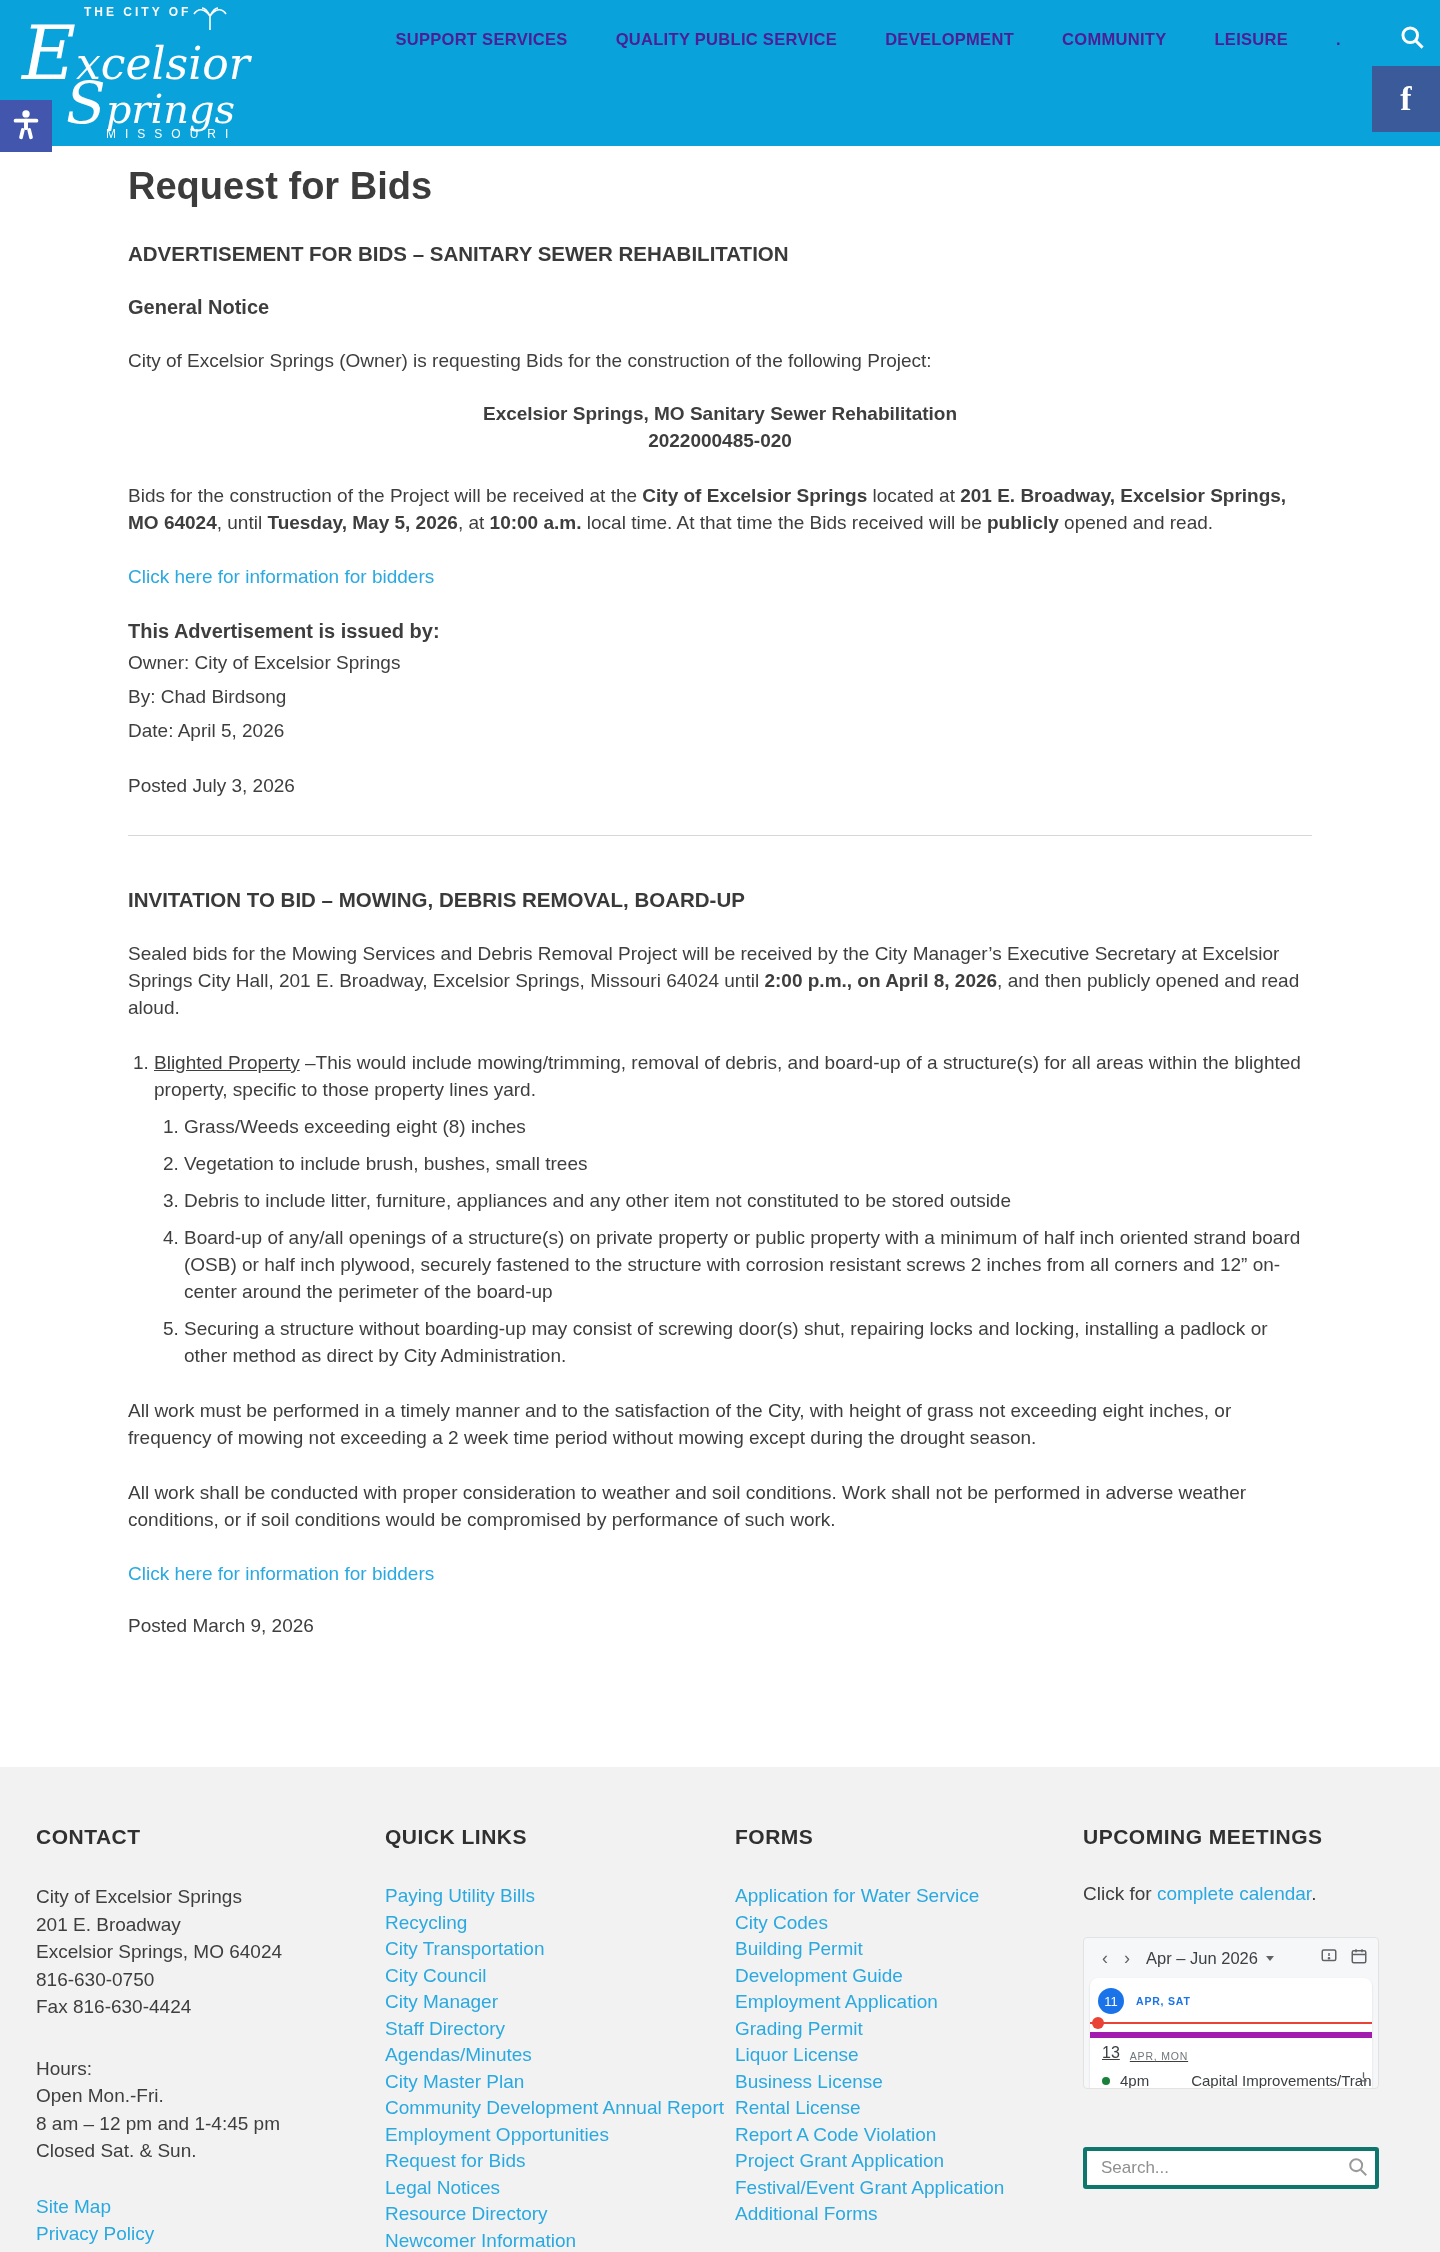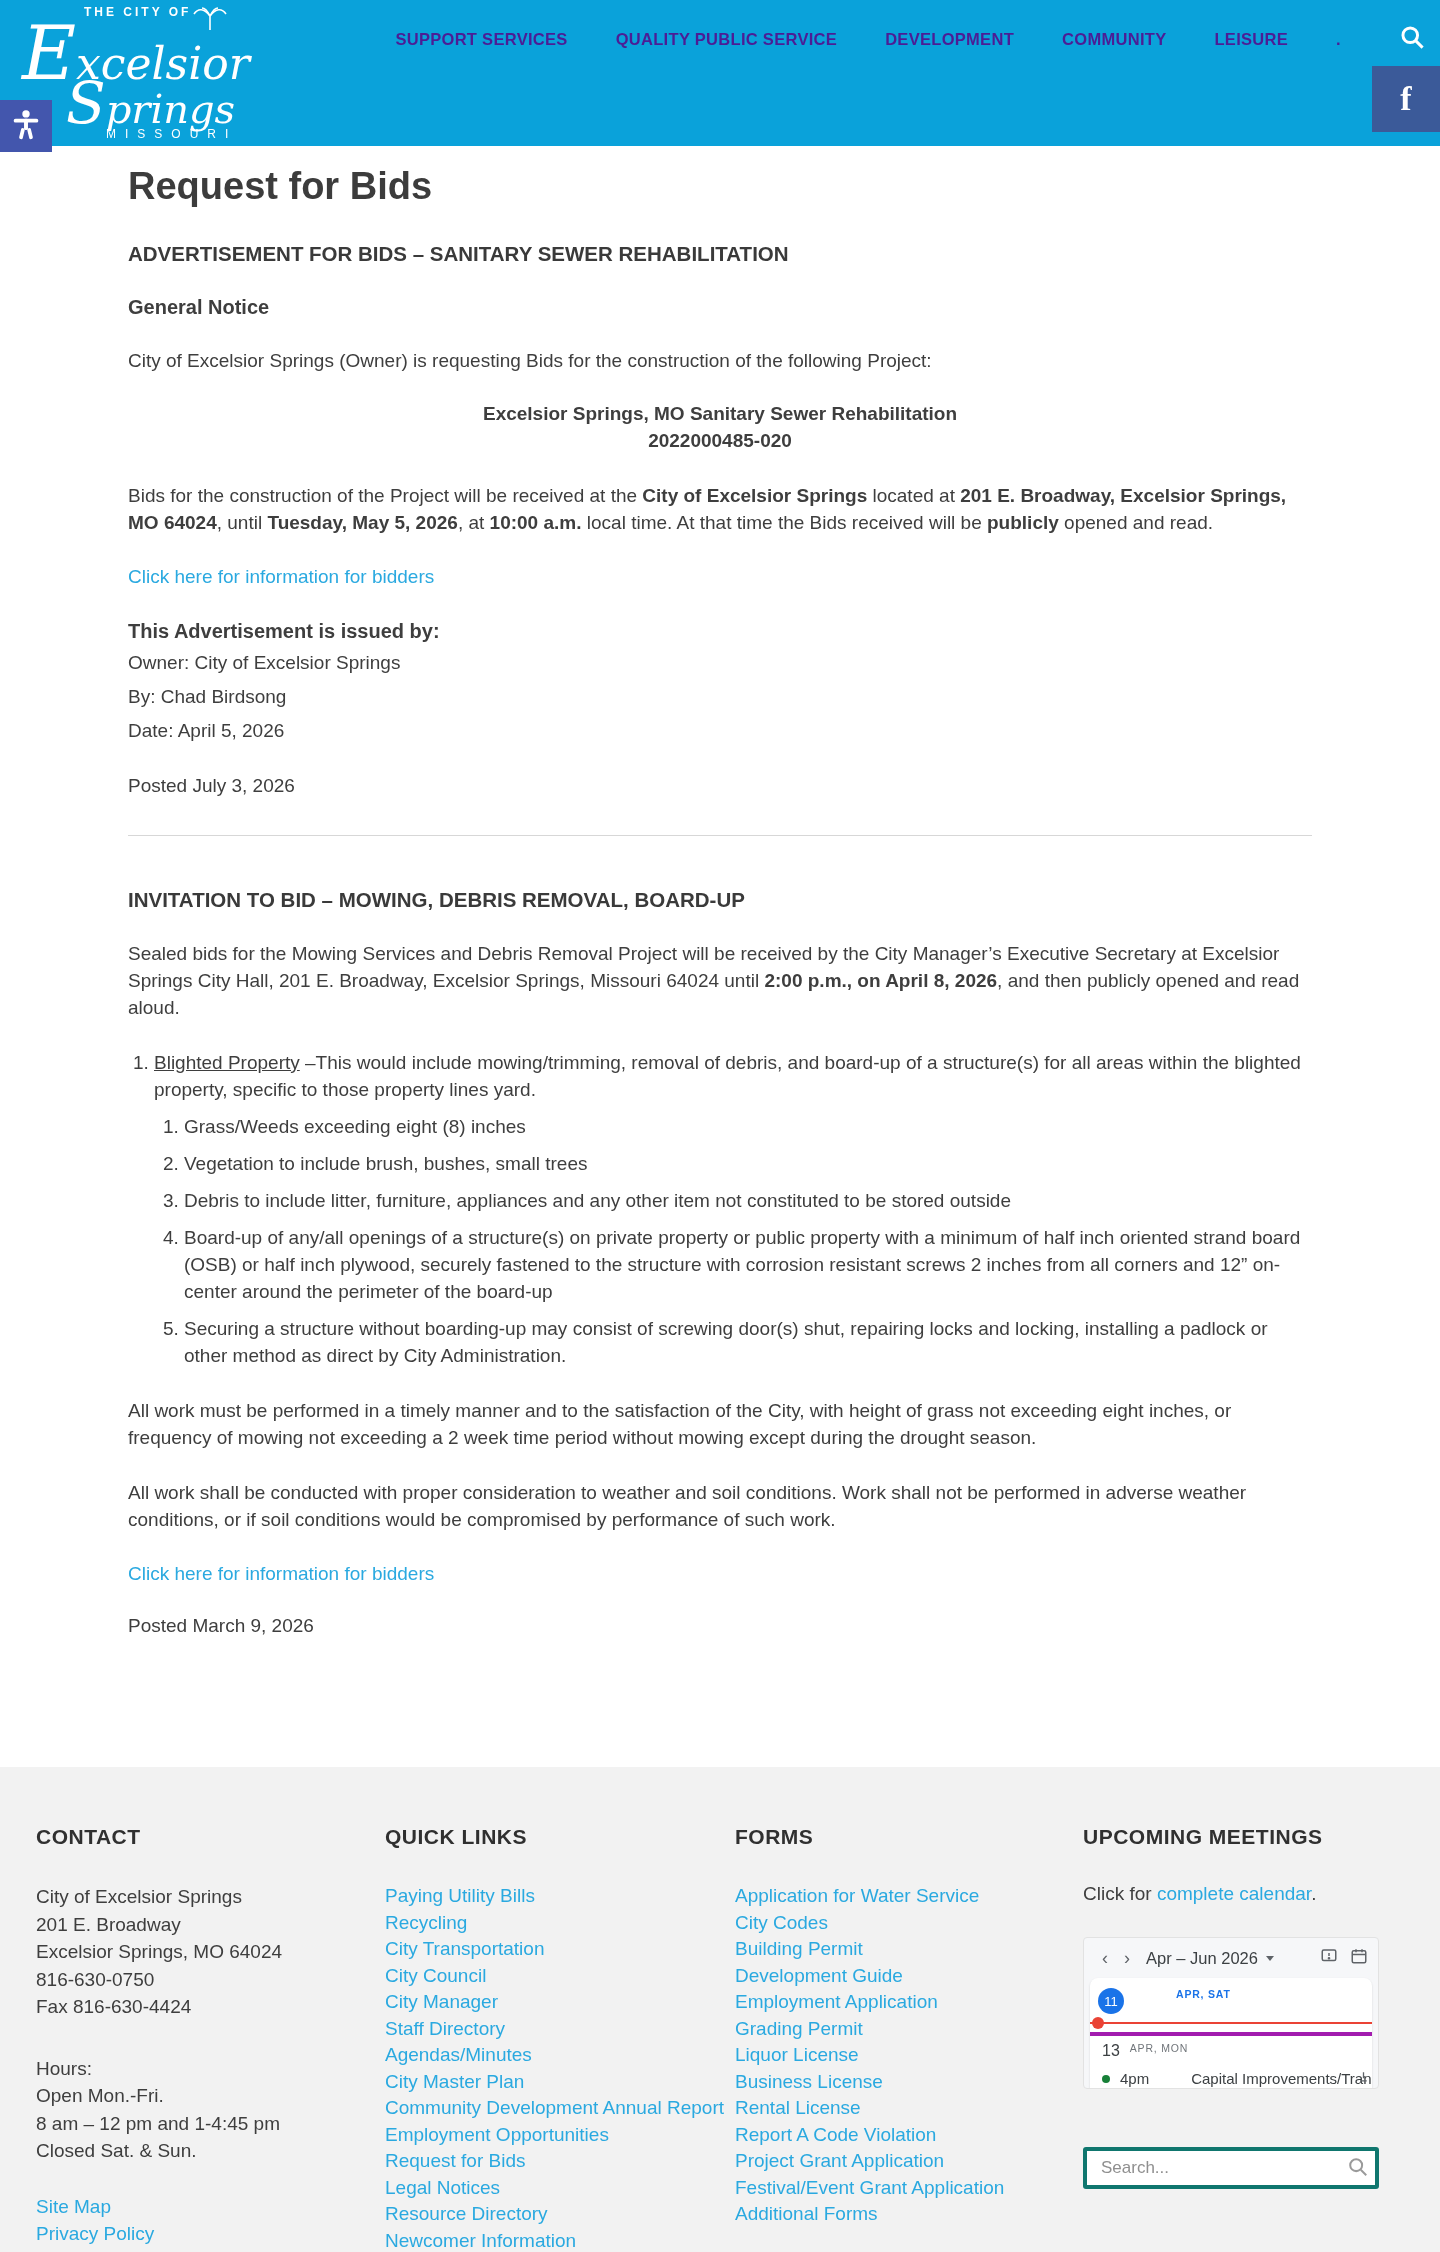--- a/index.html
+++ b/index.html
@@ -72,26 +72,26 @@
   .click-row { margin-top:34px; font-size:19px; }
 
   
   .cal { margin-top:32px; width:296px; height:152px; background:#f6f7f9; border:1px solid #e2e2e2; border-radius:4px; overflow:hidden; position:relative; }
   .cal-head { display:flex; align-items:center; height:40px; padding:0 10px; }
   .cal-nav-btn { background:none; border:none; color:#5f6368; font-size:18px; cursor:pointer; padding:0 8px; }
   .cal-title { color:#3c4043; font-size:16.5px; margin-left:8px; }
   .cal-caret { display:inline-block; margin-left:8px; width:0; height:0; border-left:4px solid transparent; border-right:4px solid transparent; border-top:5px solid #5f6368; vertical-align:middle; cursor:pointer; }
   .cal-head-icons { margin-left:auto; display:flex; gap:12px; }
   .cal-card { background:#fff; border-radius:8px; margin:0 6px; box-shadow:0 1px 2px rgba(60,64,67,.2); padding-top:8px; }
-  .cal-day-row { display:flex; align-items:flex-start; padding:2px 10px 6px 8px;gap:40px; }
+  .cal-day-row { display:flex; align-items:center; padding:2px 10px 6px 8px; }
   .day-circle { width:26px; height:26px; border-radius:50%; background:#1a73e8; color:#fff; font-size:13px; display:flex; align-items:center; justify-content:center; }
   .day-label-blue { color:#1a73e8; font-size:10.5px; font-weight:bold; letter-spacing:.8px; margin-left:12px; }
   .now-line { position:relative; height:2px; background:#ea4335; margin:2px 0 8px 0; }
   .now-dot { position:absolute; left:2px; top:-5px; width:12px; height:12px; border-radius:50%; background:#ea4335; }
-  .cal-day2 { display:flex; align-items:flex-start; padding:6px 10px 2px 12px; border-top:4px solid #a21caf; }
+  .cal-day2 { display:flex; align-items:flex-end; padding:6px 10px 2px 12px; border-top:6px solid #a21caf;text-decoration:underline; }
   .day-num { color:#3c4043; font-size:16px; }
   .day-label-gray { color:#70757a; font-size:10.5px; letter-spacing:.8px; margin-left:10px; }
   .cal-event { display:flex; align-items:center; padding:8px 0 10px 12px; white-space:nowrap; overflow:hidden; cursor:pointer; }
   .ev-dot { width:8px; height:8px; border-radius:50%; background:#188038; flex:0 0 auto; }
   .ev-time { color:#3c4043; font-size:15px; margin-left:10px; }
   .ev-title { color:#3c4043; font-size:15px; margin-left:42px; }
   .cal-scroll { position:absolute; right:8px; bottom:2px; background:none; border:none; cursor:pointer; }
 
   
   .fsearch { margin-top:58px; position:relative; width:296px; }

